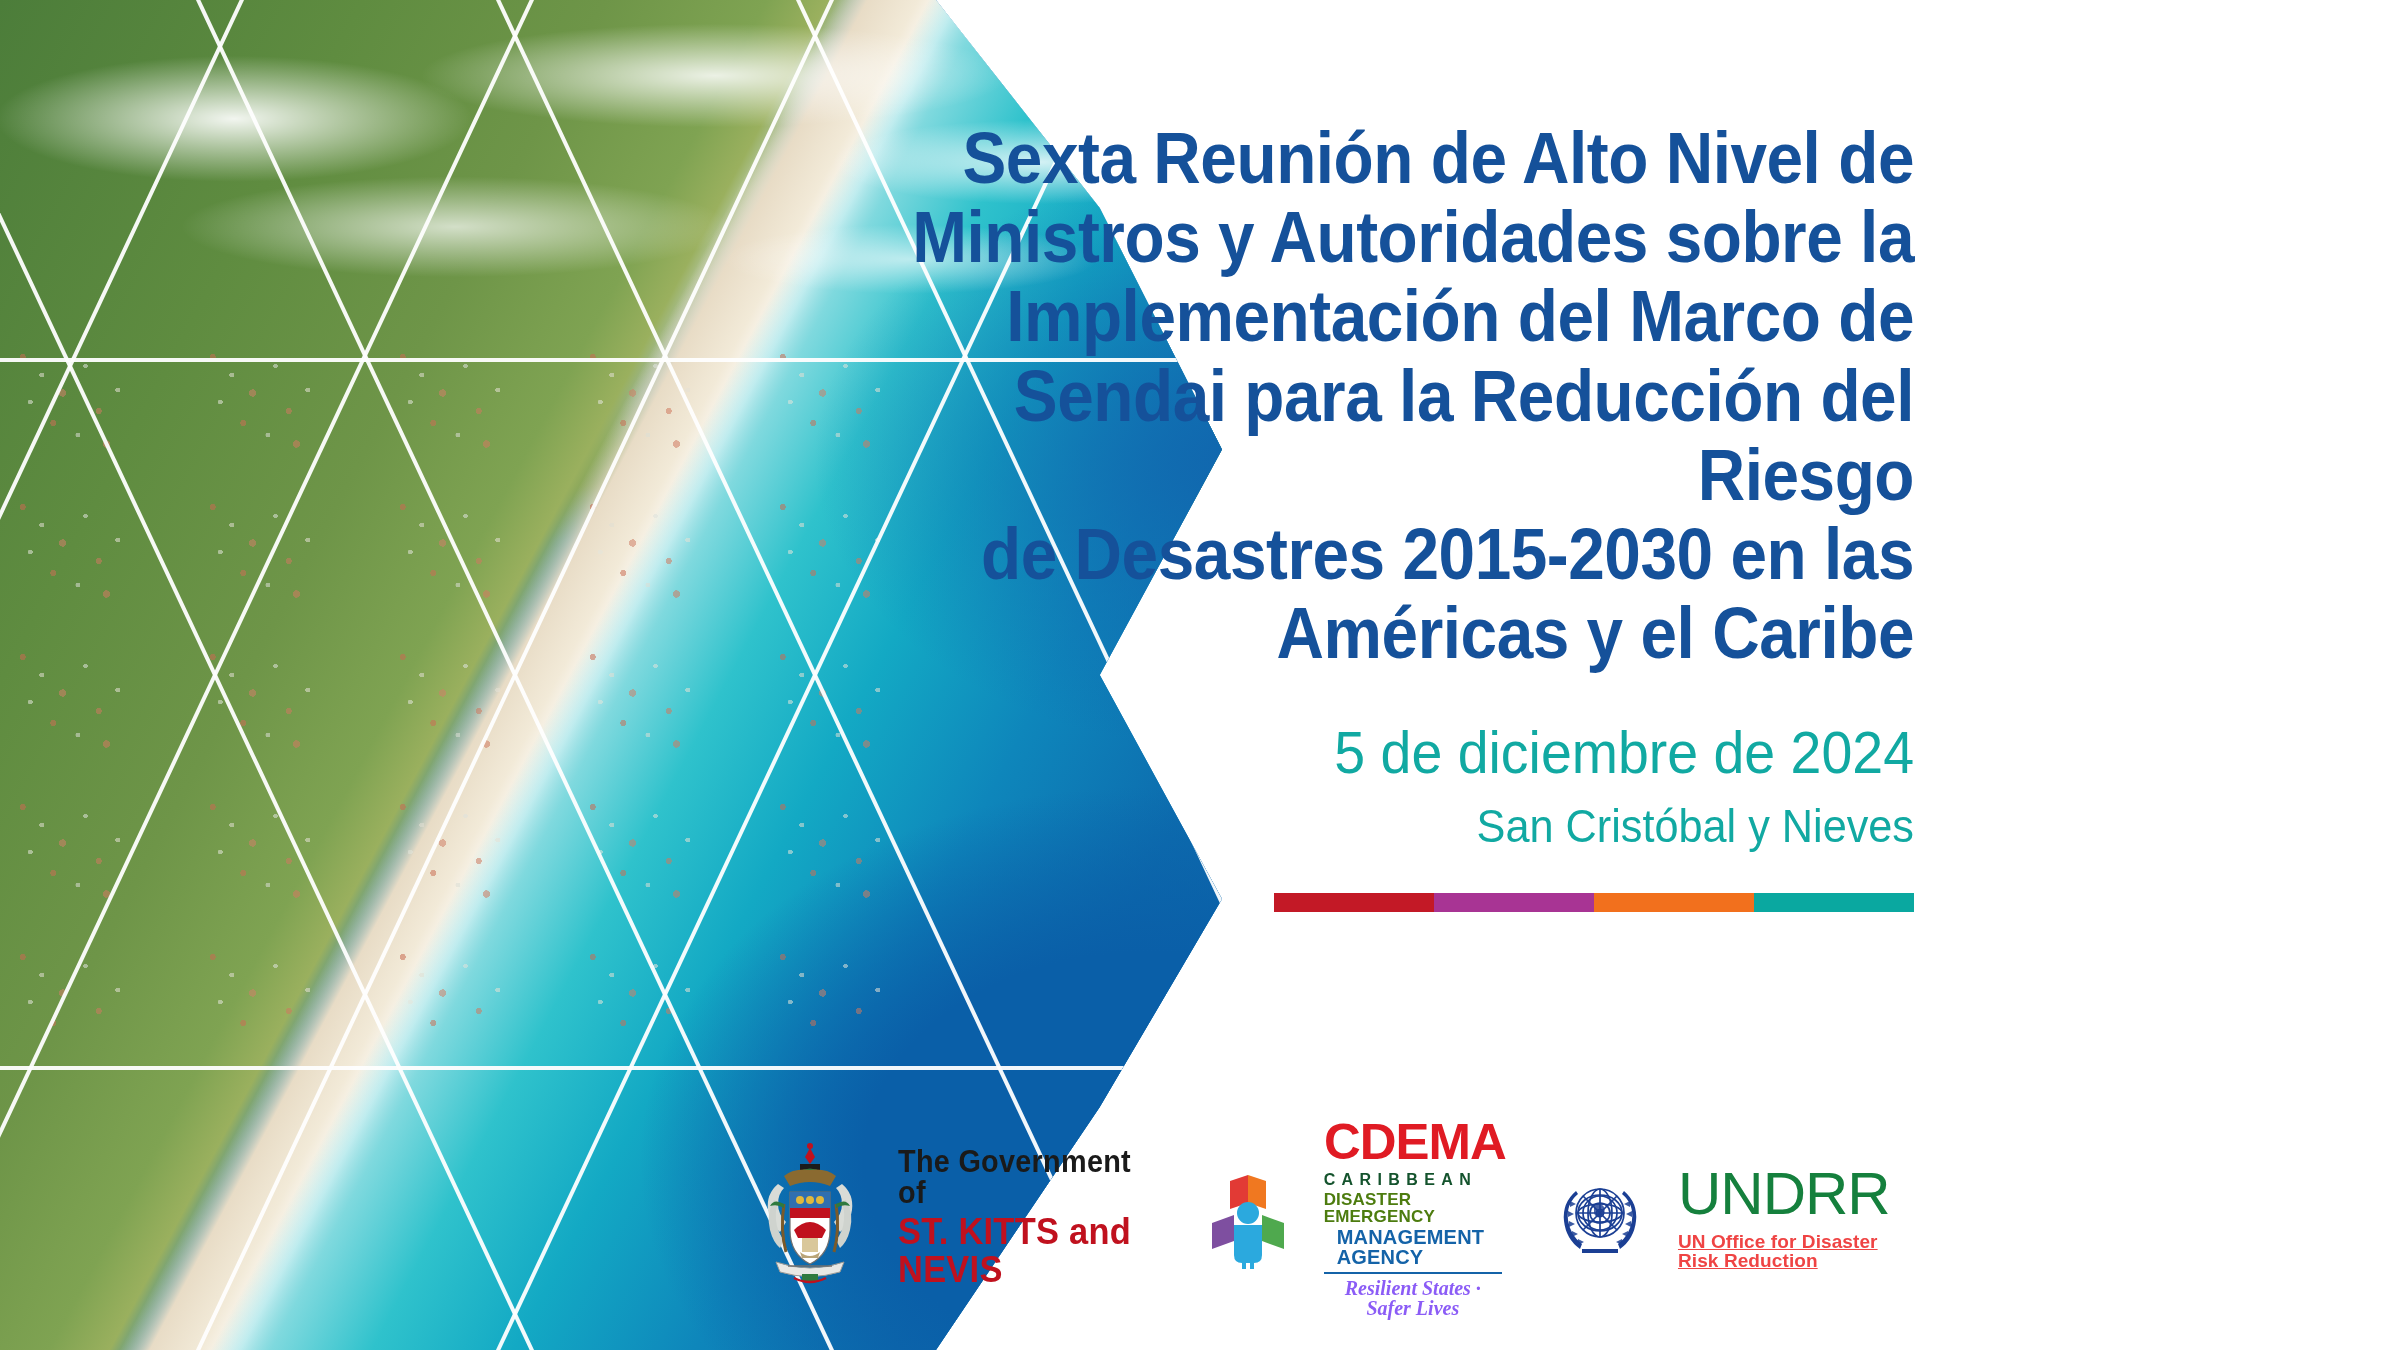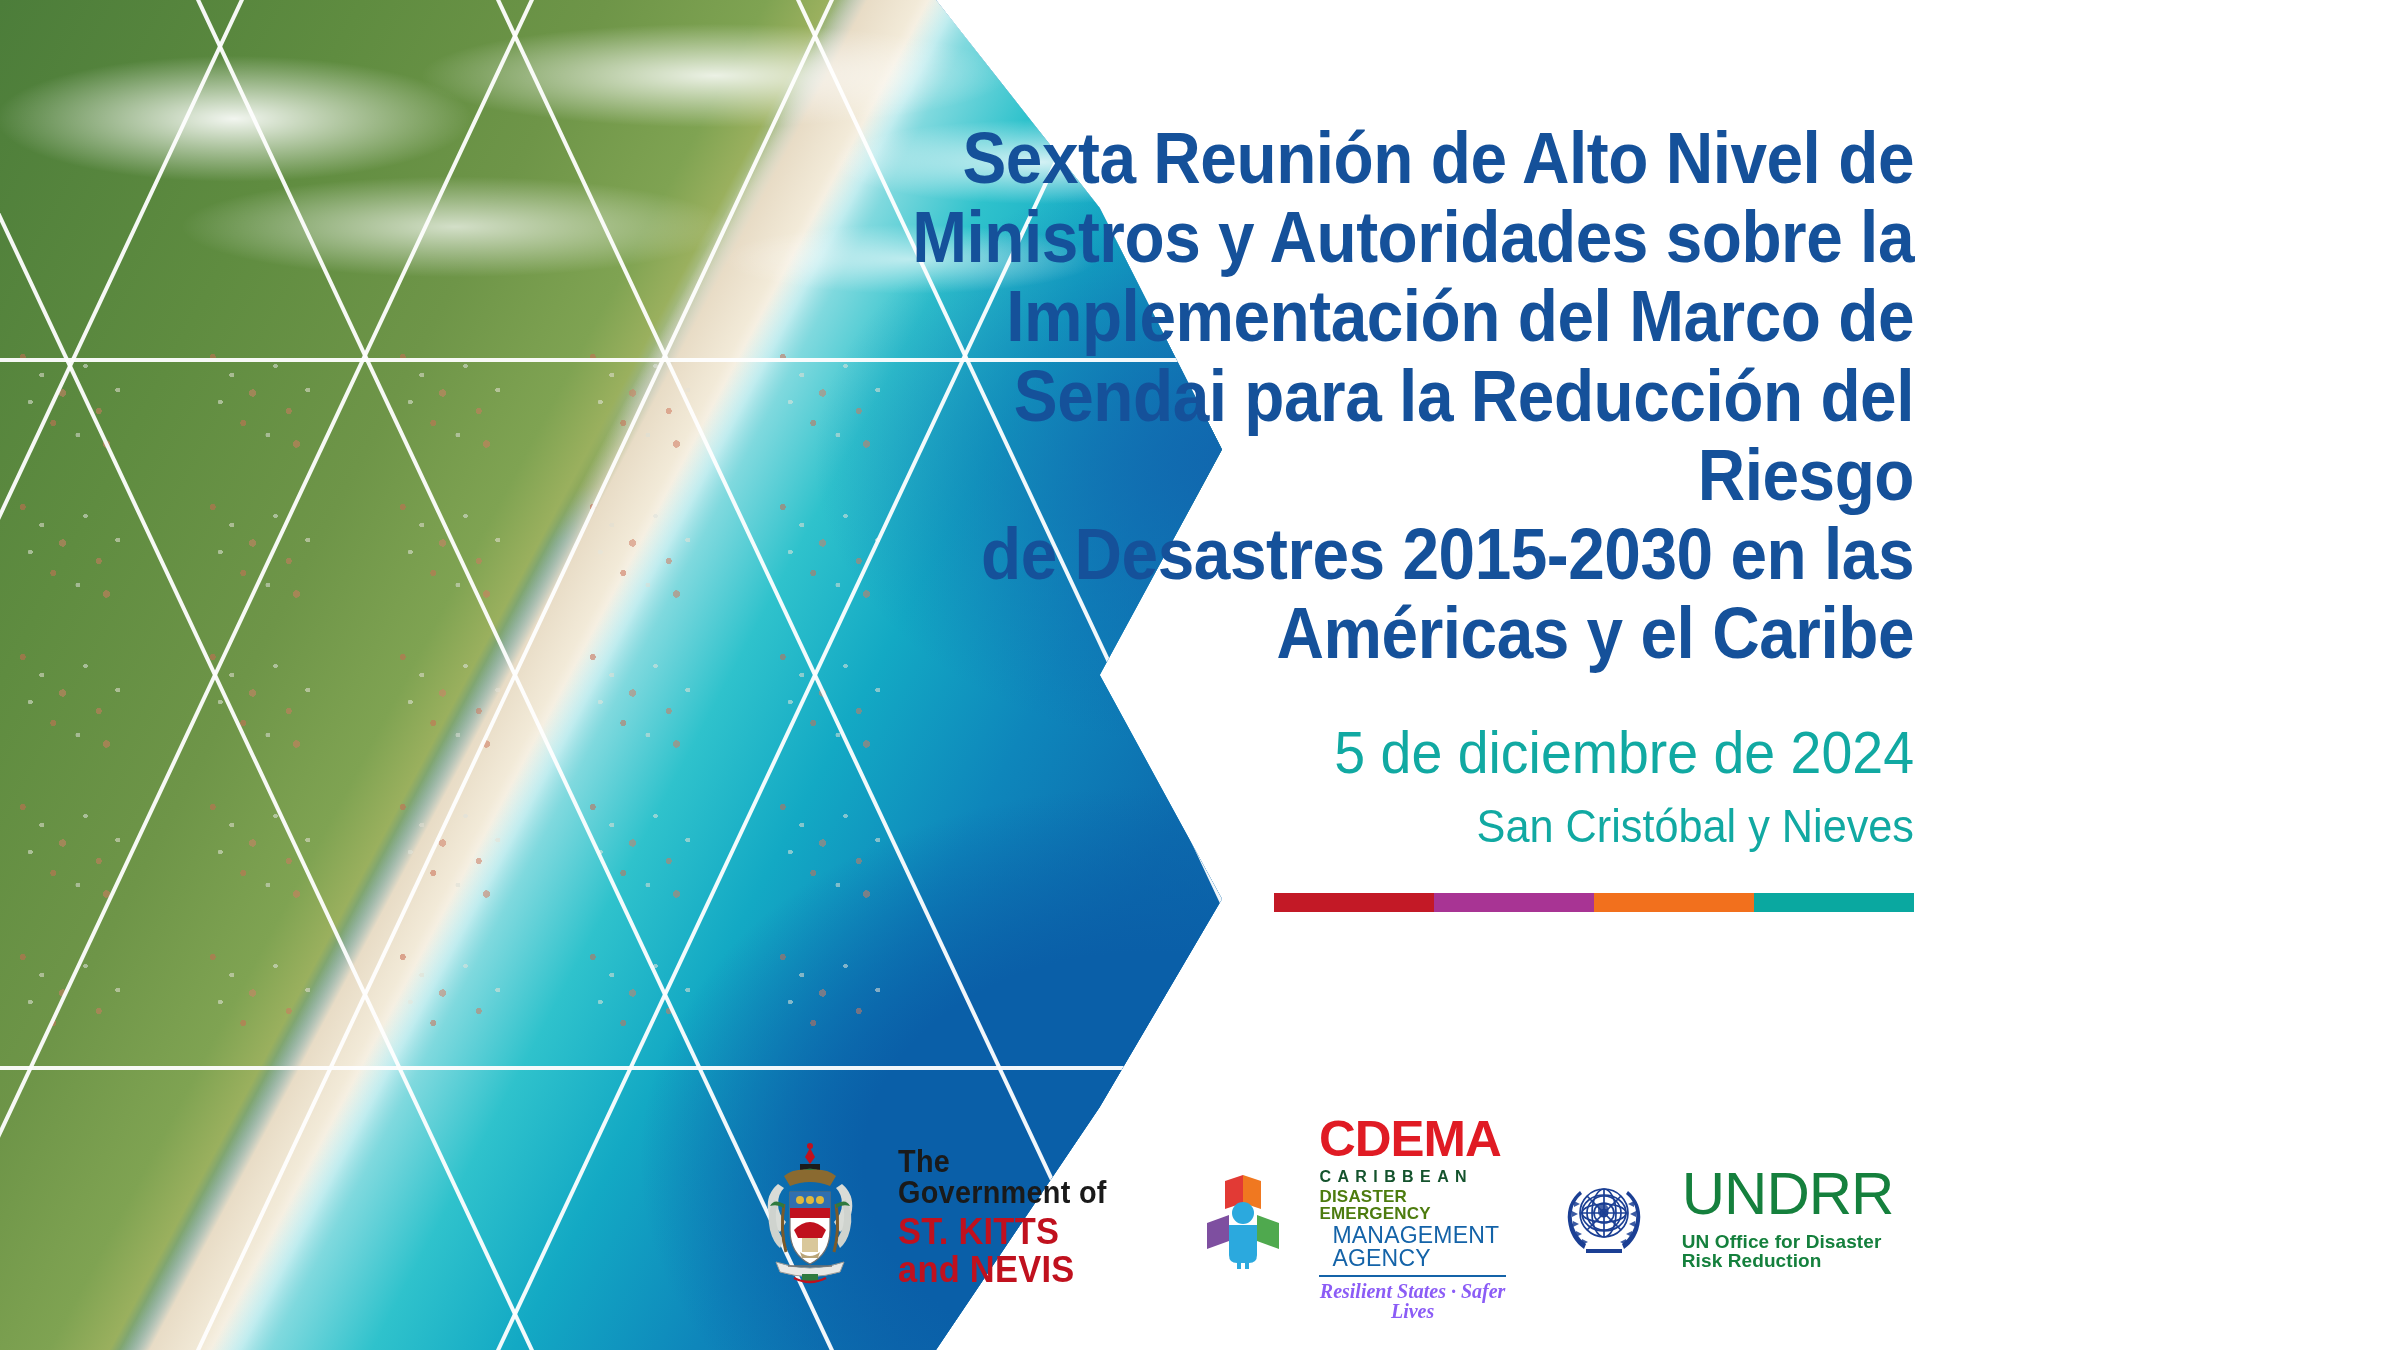--- a/index.html
+++ b/index.html
@@ -168,21 +168,21 @@
   }
   .cdema-sub1 {
     font-size:16px; font-weight:bold; color:#1463A8;
     letter-spacing:6.4px; margin-top:5px;
   }
   .cdema-sub2 {
     font-size:17px; font-weight:bold; color:#1463A8;
     letter-spacing:.2px; margin-top:3px;
   }
   .cdema-sub3 {
-    font-size:23px; font-weight:normal; color:#1463A8;
+    font-size:20px; font-weight:bold; color:#1463A8;
     letter-spacing:.2px; margin-top:2px;margin-left:13px;
   }
   .cdema-rule { height:2px; background:#1463A8; margin-top:5px; width:100%; }
   .cdema-tag {
     font-family:"Liberation Serif", serif;
     font-style:italic; font-weight:bold;
     font-size:20px; color:#E01B24; margin-top:4px; text-align:center;
   }
 
   
@@ -339,19 +339,19 @@
               <path d="M24 68 l6 3 -6 3z"></path>
             <path d="M76 30 l-6 3 6 3z"></path>
               <path d="M78 40 l-6 3 6 3z"></path>
               <path d="M77 50 l-6 3 6 3z"></path>
             <path d="M74 60 l-6 3 6 3z"></path>
               <path d="M68 68 l-6 3 6 3z"></path>
           </g>
         </svg>
         <div class="undrr-text">
           <div class="undrr-word" style="color: #15803d;">UNDRR</div>
-          <div class="undrr-sub" style="color: #15803d;">UN Office for Disaster Risk Reduction</div>
+          <div class="undrr-sub" style="color: #ef4444; text-decoration: underline;">UN Office for Disaster Risk Reduction</div>
         </div>
       </div>
 
     </div>
   </div>
 </div>
 
 </body></html>

